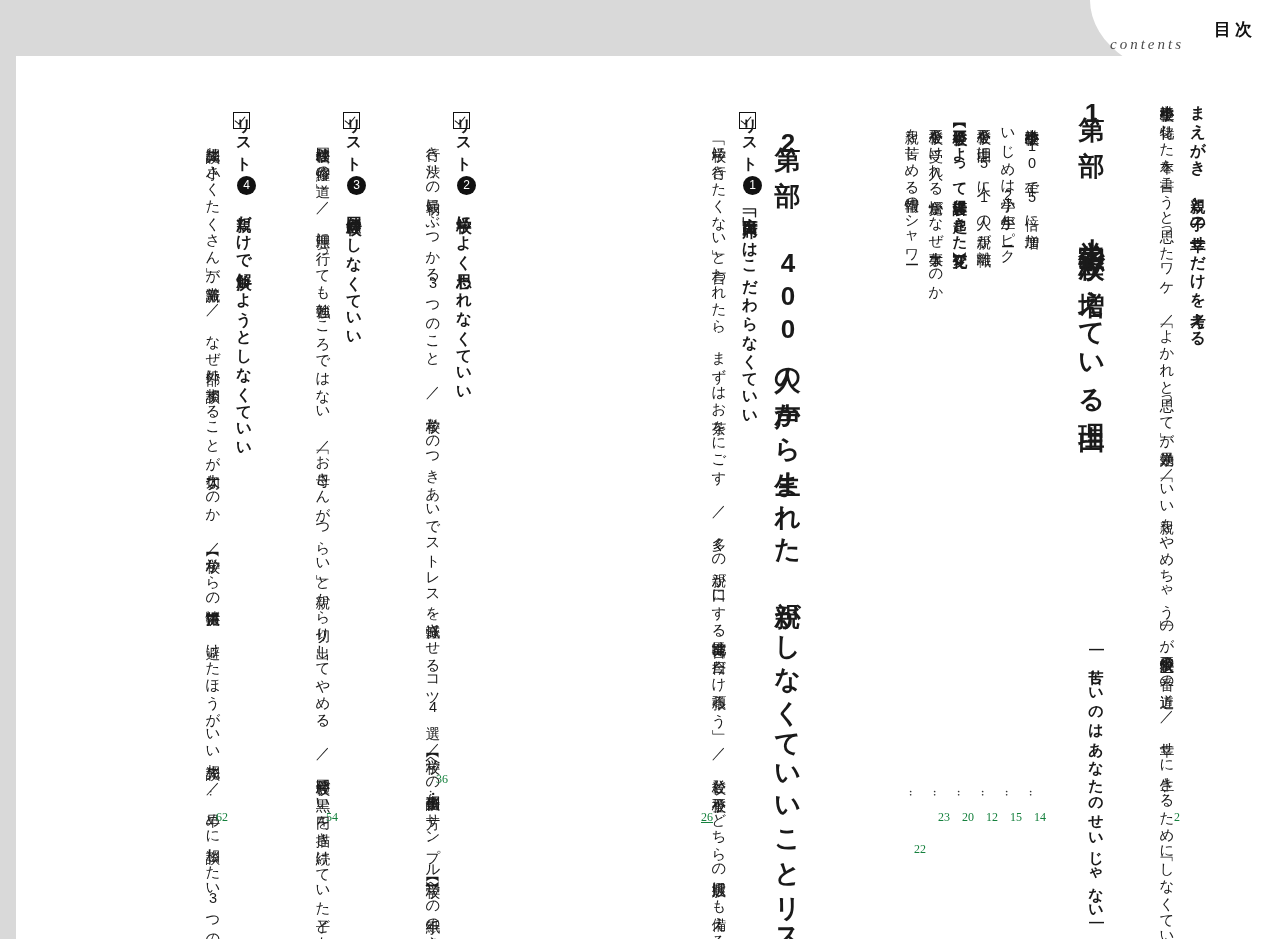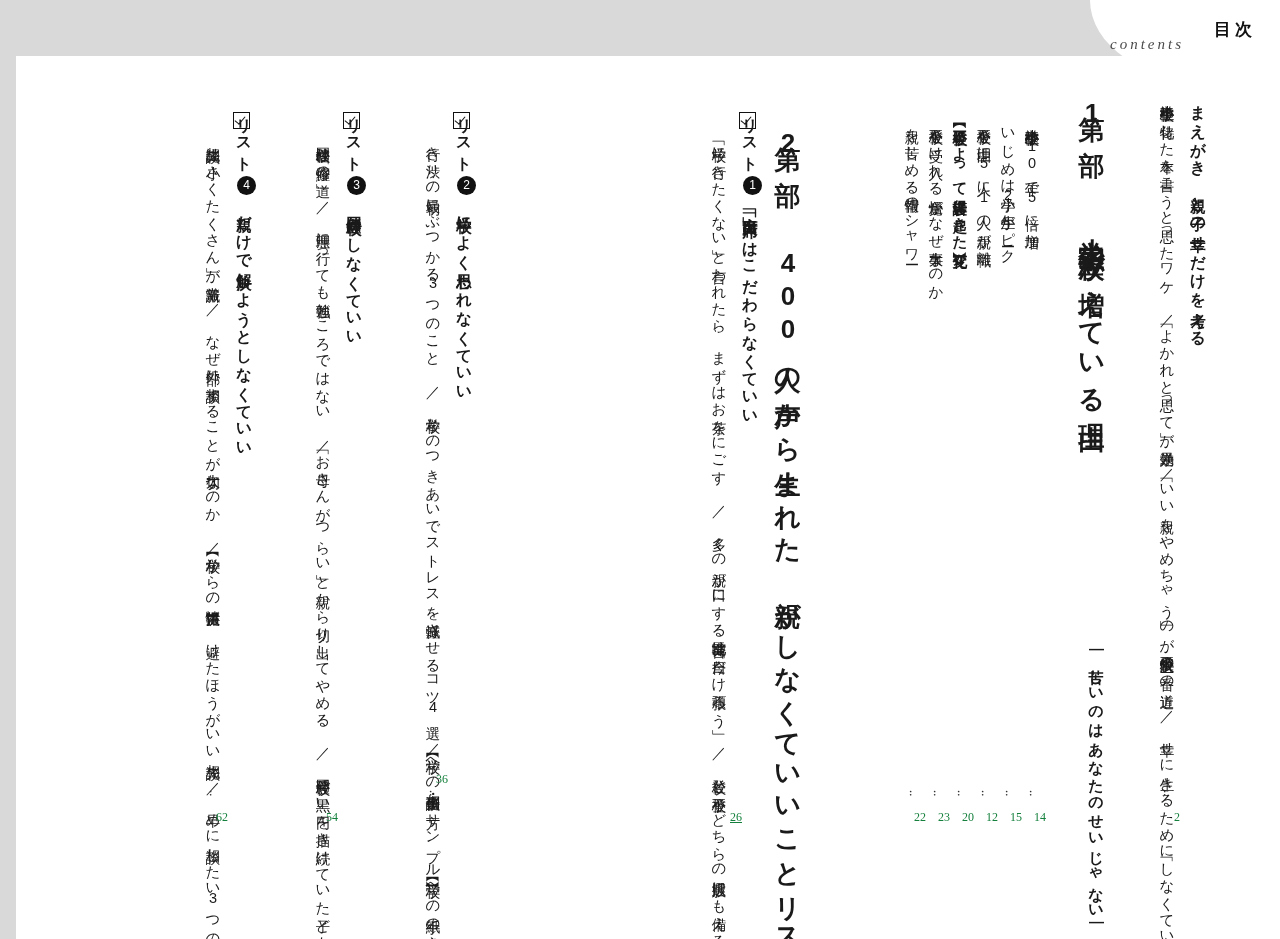--- a/index.html
+++ b/index.html
@@ -196,31 +196,31 @@
     <div class="vcol entry em-bracket" style="right:309px; top:118px; height:680px;">【不登校によって保護者に起きた変化】</div>
     <div class="dots" style="right:312px; top:790px; height:22px;">‥</div>
     <div class="pagenum" style="right:306px; top:810px;">20</div>
 
     <div class="vcol entry" style="right:333px; top:118px; height:680px;">不登校を受け入れる覚悟がなぜ大事なのか</div>
     <div class="dots" style="right:336px; top:790px; height:22px;">‥</div>
     <div class="pagenum" style="right:330px; top:810px;">23</div>
 
     <div class="vcol entry" style="right:357px; top:118px; height:680px;">親を苦しめる情報のシャワー</div>
     <div class="dots" style="right:360px; top:790px; height:22px;">‥</div>
-    <div class="pagenum" style="right:354px; top:810px;margin-left:16px;">22</div>
+    <div class="pagenum" style="right:354px; top:842px;margin-left:16px;">22</div>
 
     <div class="vcol part-num" style="right:472px; top:126px; height:110px;">第2部</div>
     <div class="vcol part-title" style="right:472px; top:248px; height:560px;">400人の声から生まれた　親がしなくていいことリスト</div>
 
     <div class="checkbox" style="right:524px; top:112px;"></div>
     <div class="vcol entry-bold" style="right: 518px; top: 204px; height: 420px;">「出席」「欠席」にはこだわらなくていい</div>
 
     <div class="vcol entry" style="right:550px; top:136px; height:650px;">「学校に行きたくない」と言われたら、まずはお茶をにごす ／ 多くの親が口にする地雷発言は「今日だけ頑張ろう」 ／ 登校と不登校、どちらの選択肢にも備える ／ 行かせるか休ませるかで迷ったらチェックリストを活用 ／【学校休んだほうがいいよチェックリスト】</div>
     <div class="dots" style="right:554px; top:790px; height:22px;">‥</div>
-    <div class="pagenum" style="right:538px; top:810px;text-decoration:underline;">26</div>
+    <div class="pagenum" style="right:567px; top:810px;text-decoration:underline;">26</div>
 
     <div class="checkbox" style="right:810px; top:112px;"></div>
     <div class="vcol entry-bold" style="right: 804px; top: 204px; height: 330px;">学校によく思われなくていい</div>
     <div class="vcol entry" style="right:836px; top:136px; height:640px;">行き渋りの最初にぶつかる3つのこと ／ 学校とのつきあいでストレスを軽減させるコツ4選 ／【学校への相談事例・伝え方サンプル】【学校への手紙の書き方】</div>
     <div class="dots" style="right:840px; top:790px; height:22px;">‥</div>
     <div class="pagenum" style="right:832px; top:772px;">36</div>
 
     <div class="checkbox" style="right:920px; top:112px;"></div>
     <div class="vcol entry-bold" style="right: 914px; top: 204px; height: 300px;">同伴登校はしなくていい</div>
     <div class="vcol entry" style="right:946px; top:136px; height:650px;">同伴登校は「修羅の道」 ／ 無理に行っても勉強どころではない ／「お母さんがつらい」と親から切り出してやめる ／ 同伴登校で黒い円を描き続けていた子ども ／「学校にただ行ってさえいればいい」が正解なの？</div>

